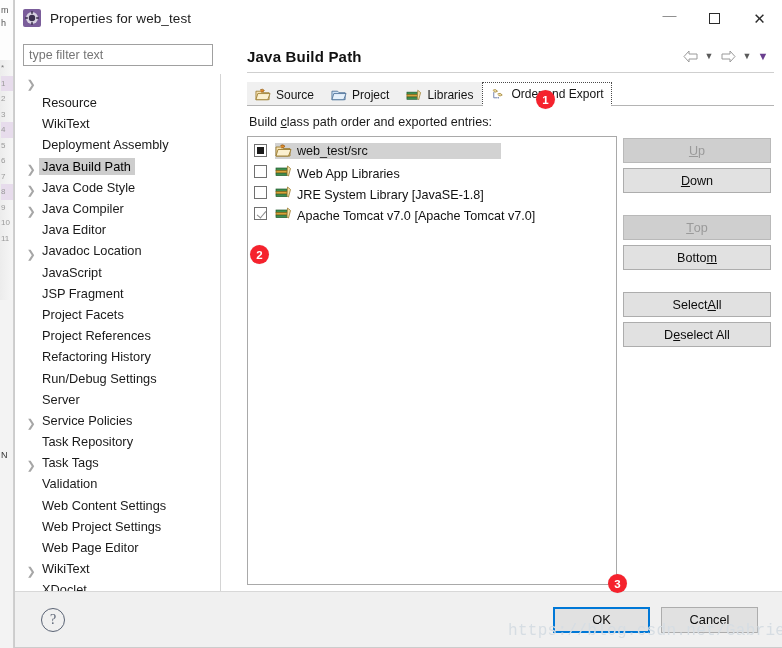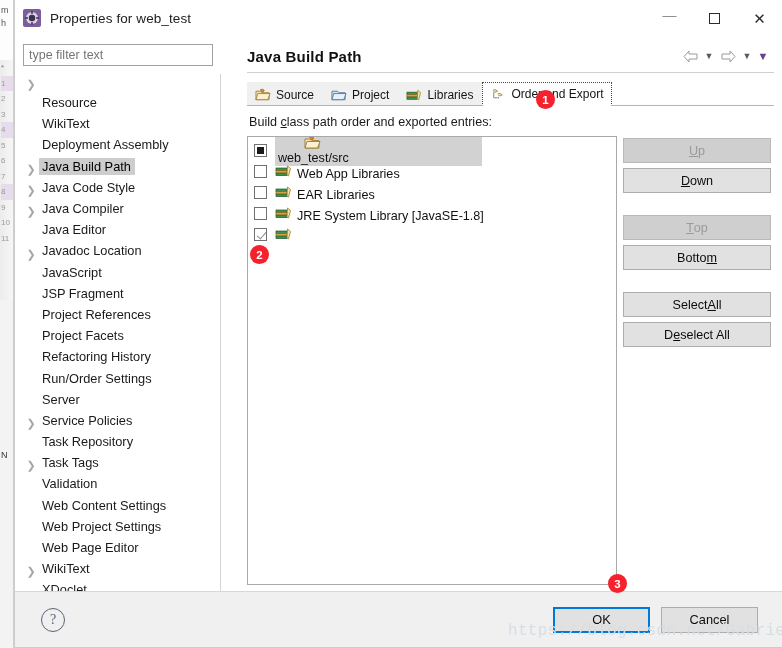--- a/index.html
+++ b/index.html
@@ -161,21 +161,20 @@
     content: ""; position: absolute; left: 3.5px; top: 0.5px;
     width: 4px; height: 8px; border: solid #8a8a8a;
     border-width: 0 1.7px 1.7px 0; transform: rotate(40deg);
   }
   .entryicon { width: 17px; height: 15px; flex: none; margin-right: 2px; }
   .entry-label { padding: 1px 3px; }
   .entry.selected { }
   .entry.selected .entry-hl {
     background: #d2d2d2; display: inline-flex; align-items: center;
     padding-right: 130px;
-    flex-direction: column;
   }
 
   
   #side-buttons { display: flex; flex-direction: column; width: 148px; flex:none; padding-top: 2px; }
   .sbtn {
     height: 25px; border: 1px solid #adadad; background: #e1e1e1;
     font-size: 12.6px; color: #0d0d0d; display: flex; align-items: center;
     justify-content: center; margin-bottom: 5px;
     font-family: "Liberation Sans", sans-serif;
   }
@@ -316,33 +315,33 @@
           <div class="tree-item">
             <span class="tw">❯</span>
             <span class="tree-label">JavaScript</span>
           </div>
           <div class="tree-item">
             <span class="tw"></span>
             <span class="tree-label">JSP Fragment</span>
           </div>
           <div class="tree-item">
             <span class="tw"></span>
+            <span class="tree-label">Project Facets</span>
+          </div>
+          <div class="tree-item">
+            <span class="tw"></span>
             <span class="tree-label">Project References</span>
           </div>
           <div class="tree-item">
             <span class="tw"></span>
-            <span class="tree-label">Project Facets</span>
-          </div>
-          <div class="tree-item">
-            <span class="tw"></span>
             <span class="tree-label">Refactoring History</span>
           </div>
           <div class="tree-item">
             <span class="tw"></span>
-            <span class="tree-label">Run/Order Settings</span>
+            <span class="tree-label">Run/Debug Settings</span>
           </div>
           <div class="tree-item">
             <span class="tw"></span>
             <span class="tree-label">Server</span>
           </div>
           <div class="tree-item">
             <span class="tw"></span>
             <span class="tree-label">Service Policies</span>
           </div>
           <div class="tree-item">
@@ -465,39 +464,30 @@
                   <path d="M12.5 3 L15.5 5.5 L13.5 13 L12 12 Z" fill="#f4e2a8" stroke="#9a7b2e" stroke-width="0.8"></path>
                 </svg><span class="entry-label">Web App Libraries</span></span>
             </div>
             <div class="entry">
               <span class="cb "></span>
               <span class=""><svg viewBox="0 0 17 15" width="17" height="15" class="entryicon">
                   <rect x="1" y="5" width="11" height="2.4" fill="#3f8f4f" stroke="#215a2c" stroke-width="0.7"></rect>
                   <rect x="1" y="7.6" width="11" height="2.4" fill="#d8a33a" stroke="#8a6412" stroke-width="0.7"></rect>
                   <rect x="1" y="10.2" width="11" height="2.4" fill="#3f8f4f" stroke="#215a2c" stroke-width="0.7"></rect>
                   <path d="M12.5 3 L15.5 5.5 L13.5 13 L12 12 Z" fill="#f4e2a8" stroke="#9a7b2e" stroke-width="0.8"></path>
-                </svg><span class="entry-label">EAR Libraries</span></span>
-            </div>
-            <div class="entry">
-              <span class="cb "></span>
-              <span class=""><svg viewBox="0 0 17 15" width="17" height="15" class="entryicon">
-                  <rect x="1" y="5" width="11" height="2.4" fill="#3f8f4f" stroke="#215a2c" stroke-width="0.7"></rect>
-                  <rect x="1" y="7.6" width="11" height="2.4" fill="#d8a33a" stroke="#8a6412" stroke-width="0.7"></rect>
-                  <rect x="1" y="10.2" width="11" height="2.4" fill="#3f8f4f" stroke="#215a2c" stroke-width="0.7"></rect>
-                  <path d="M12.5 3 L15.5 5.5 L13.5 13 L12 12 Z" fill="#f4e2a8" stroke="#9a7b2e" stroke-width="0.8"></path>
                 </svg><span class="entry-label">JRE System Library [JavaSE-1.8]</span></span>
             </div>
             <div class="entry">
               <span class="cb checked"></span>
               <span class=""><svg viewBox="0 0 17 15" width="17" height="15" class="entryicon">
                   <rect x="1" y="5" width="11" height="2.4" fill="#3f8f4f" stroke="#215a2c" stroke-width="0.7"></rect>
                   <rect x="1" y="7.6" width="11" height="2.4" fill="#d8a33a" stroke="#8a6412" stroke-width="0.7"></rect>
                   <rect x="1" y="10.2" width="11" height="2.4" fill="#3f8f4f" stroke="#215a2c" stroke-width="0.7"></rect>
                   <path d="M12.5 3 L15.5 5.5 L13.5 13 L12 12 Z" fill="#f4e2a8" stroke="#9a7b2e" stroke-width="0.8"></path>
-                </svg></span>
+                </svg><span class="entry-label">Apache Tomcat v7.0 [Apache Tomcat v7.0]</span></span>
             </div>
           </div>
         <div id="side-buttons">
             <div class="sbtn disabled">
               <span></span>
               <u>U</u>
               <span>p</span>
             </div>
             <div class="sbtn gap-after">
               <span></span>

